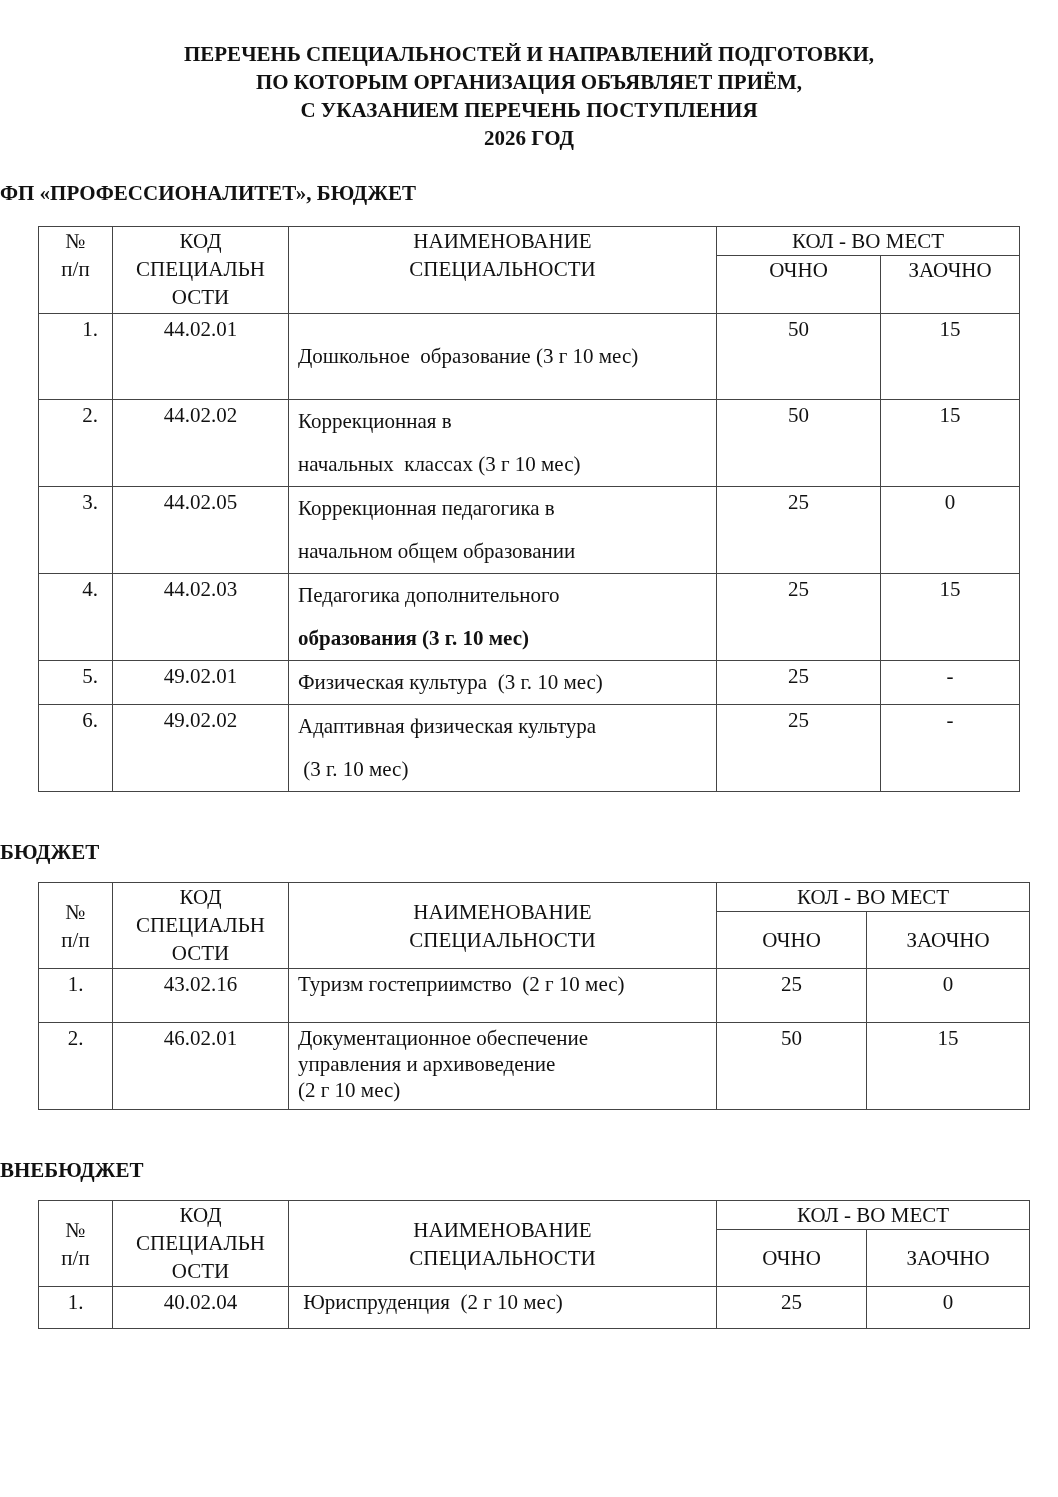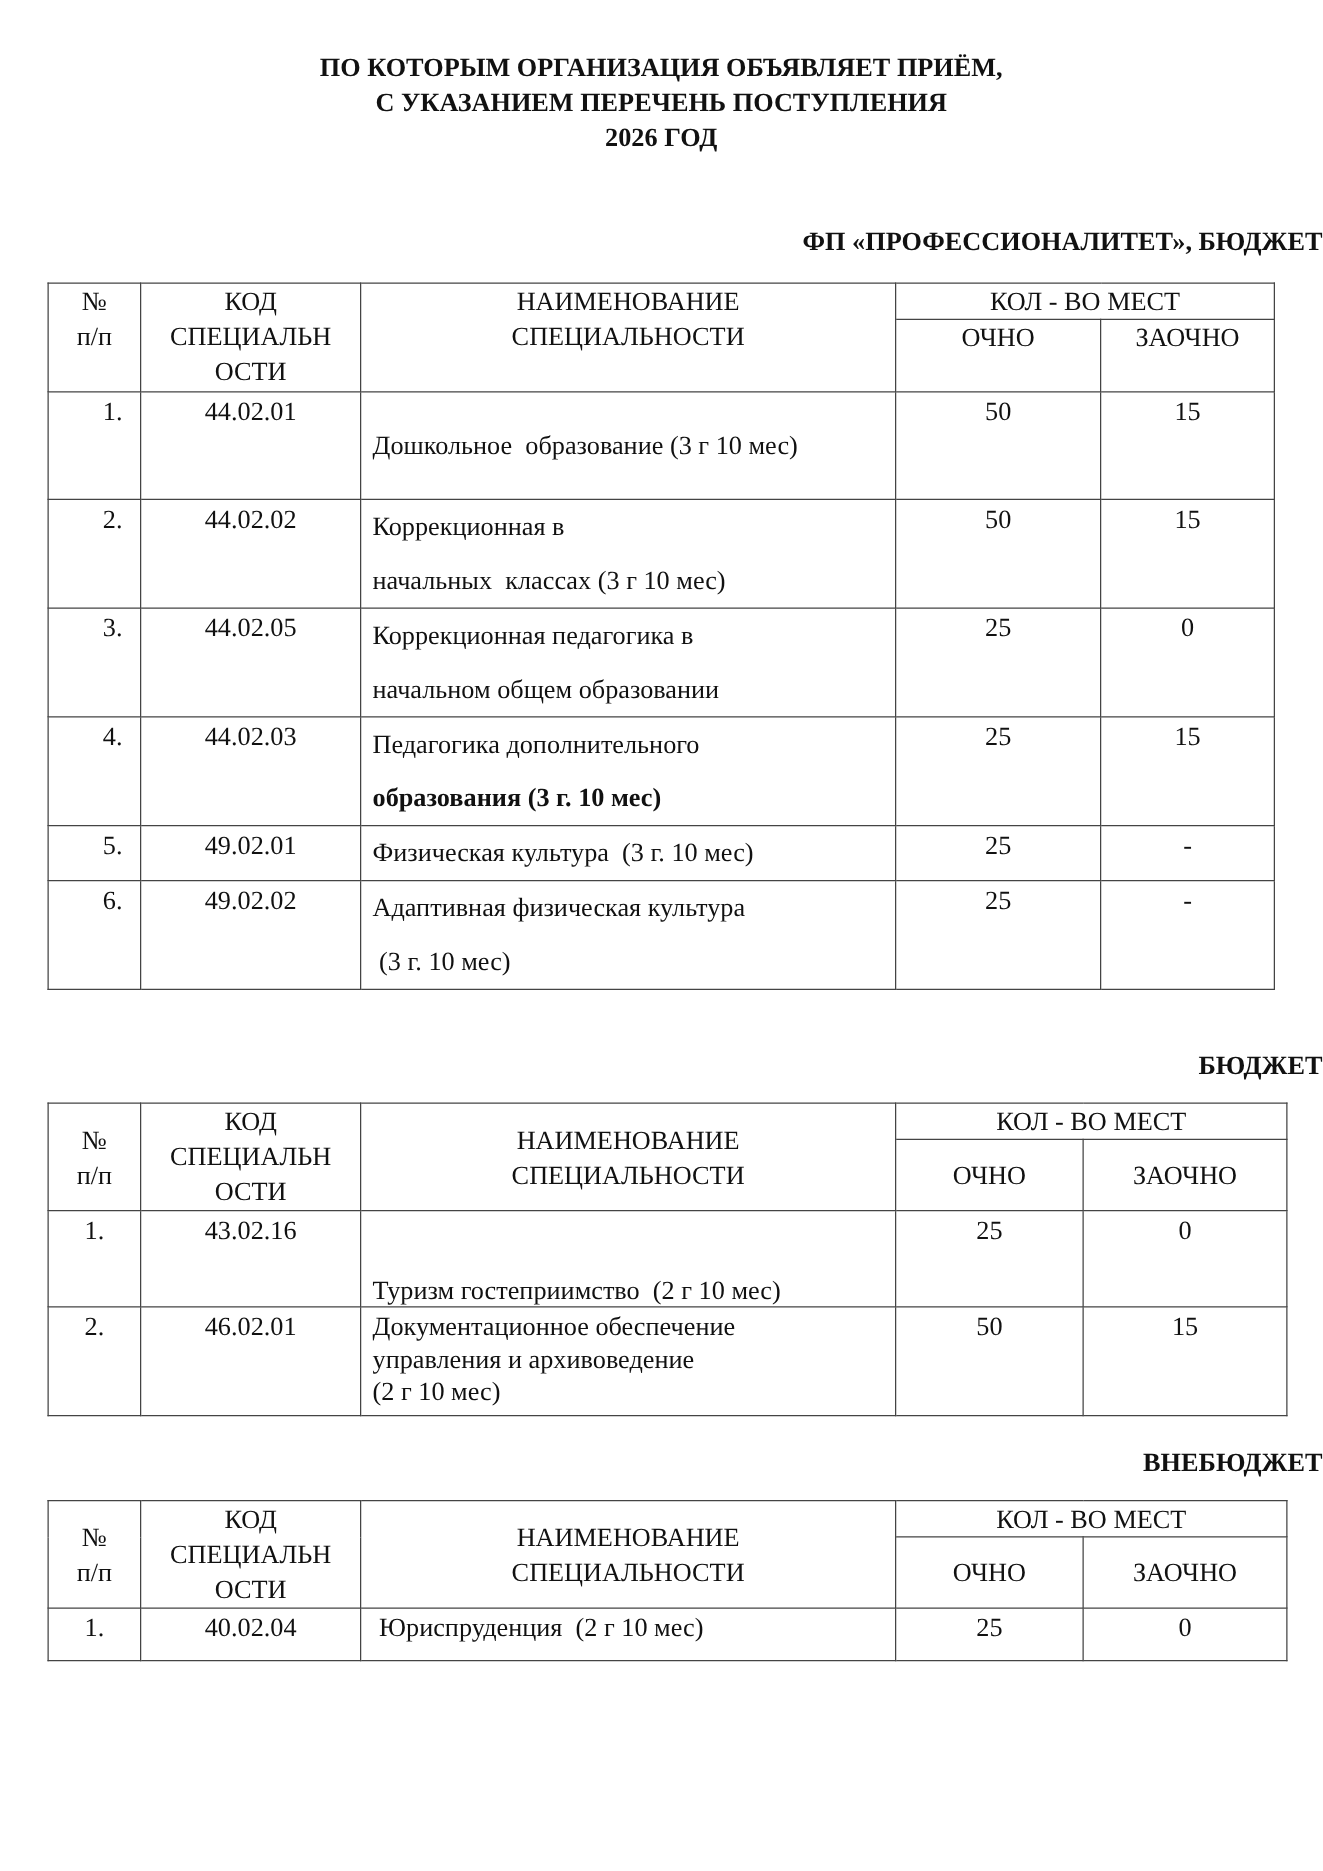--- a/index.html
+++ b/index.html
@@ -1,40 +1,41 @@
 <!DOCTYPE html>
 <html><head>
 <meta charset="utf-8">
 <style>
   html, body { margin:0; padding:0; background:#ffffff; }
   body { width:1058px; height:1497px; position:relative; overflow:hidden;
          font-family:"Liberation Serif", serif; color:#111; }
   .title { position:absolute; left:0; width:1058px; text-align:center;
            font-weight:bold; font-size:21px; line-height:28px; }
   #doc-title { top:40px; }
-  .section { position:absolute; left:0; width:1058px; text-align:right; font-weight:bold; font-size:21px; }
+  .section { position:absolute; left:0; width:1058px; text-align:left; font-weight:bold; font-size:21px; }
   table { position:absolute; border-collapse:collapse; table-layout:fixed; font-size:21px; }
   td, th { border:1.5px solid #444; padding:0; font-weight:normal; vertical-align:top; }
   th { text-align:center; line-height:28px; }
   td { line-height:26px; }
   .num { text-align:right; padding-right:14px; padding-top:2px; }
   .code { text-align:center; padding-top:2px;margin-left:16px; }
   .name { text-align:left; padding-left:9px; padding-top:2px; }
   .val { text-align:center; padding-top:2px; }
   #t1 { left:38px; top:226px; width:981px; }
   #t2 { left:38px; top:882px; width:991px; }
   #t3 { left:38px; top:1200px; width:991px; }
   #t1 td.name { line-height:43px; padding-top:0; }
   .t23 th.vm { vertical-align:middle; }
   .t23 .num { text-align:center; padding-right:0; }
 </style>
 </head>
 <body>
 
 <div class="title" id="doc-title">
+  <div>ПЕРЕЧЕНЬ СПЕЦИАЛЬНОСТЕЙ И НАПРАВЛЕНИЙ ПОДГОТОВКИ,</div>
   <div>ПО КОТОРЫМ ОРГАНИЗАЦИЯ ОБЪЯВЛЯЕТ ПРИЁМ,</div>
   <div>С УКАЗАНИЕМ ПЕРЕЧЕНЬ ПОСТУПЛЕНИЯ</div>
   <div>2026 ГОД</div>
 </div>
 
 <div class="section" style="top:181px;">ФП  «ПРОФЕССИОНАЛИТЕТ», БЮДЖЕТ</div>
 
 <table id="t1">
   <colgroup>
       <col style="width:74px">
@@ -158,21 +159,21 @@
     <tr style="height:57px">
       <th class="vm">ОЧНО</th>
       <th class="vm">ЗАОЧНО</th>
     </tr>
   </thead>
   <tbody id="t2-body">
       <tr style="height: 54px;">
         <td class="num">1.</td>
         <td class="code">43.02.16</td>
         <td class="name">
-          <div style="white-space: pre; min-height: 1em; margin-top: 48px;">Туризм гостеприимство  (2 г 10 мес)</div>
+          <div style="white-space: pre; min-height: 1em;">Туризм гостеприимство  (2 г 10 мес)</div>
         </td>
         <td class="val">25</td>
         <td class="val">0</td>
       </tr>
       <tr style="height: 87px;">
         <td class="num">2.</td>
         <td class="code">46.02.01</td>
         <td class="name">
           <div style="white-space: pre; min-height: 1em;">Документационное обеспечение</div>
           <div style="white-space: pre; min-height: 1em;">управления и архивоведение</div>

